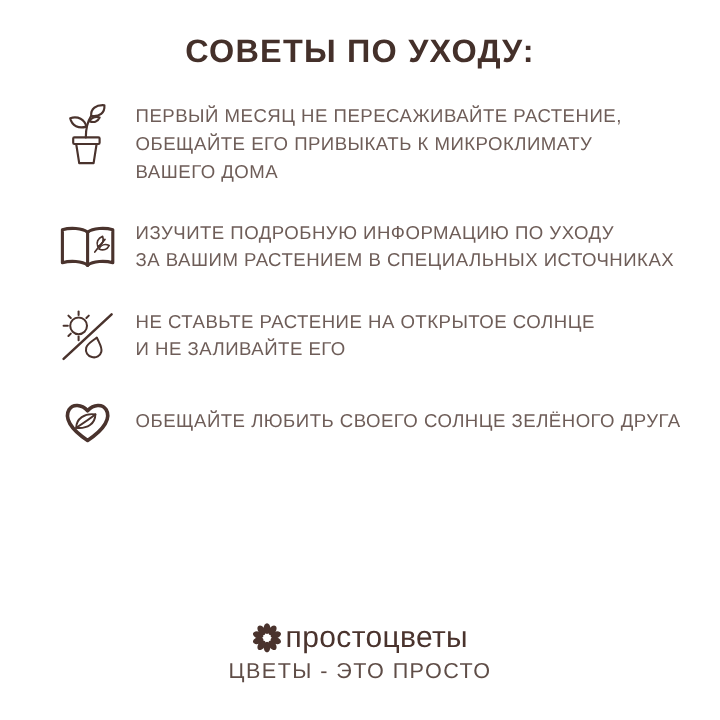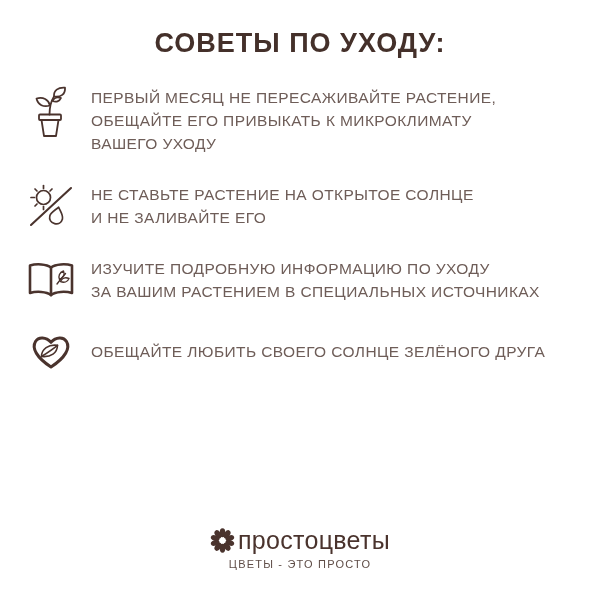--- a/index.html
+++ b/index.html
@@ -14,21 +14,21 @@
   .title{
     padding-top:28px;
     text-align:center;
     font-size:27px;
     font-weight:700;
     letter-spacing:1px;
     color:#44302a;
   }
   .tips{
     position:absolute;
-    top:86px;left:26px;right:28px;
+    top:86px;left:48px;right:28px;
   }
   .tip{
     display:flex;
     align-items:center;
     margin-bottom:28px;
   }
   .tip:first-child{align-items:flex-start;}
   .tip-icon{
     flex:0 0 50px;
     width:50px;
@@ -56,21 +56,21 @@
   }
   .brand-text{
     font-size:25px;
     color:#4a332d;
     letter-spacing:0.3px;
   }
   .brand-prefix{font-weight:400;}
   .brand-suffix{font-weight:400;}
   .tagline{
     margin-top:3px;
-    font-size:11px;
+    font-size:18px;
     letter-spacing:1.2px;
     color:#5f4d47;
   }
   svg{display:block;}
 </style>
 </head>
 <body>
 
 <div class="poster">
 
@@ -87,43 +87,21 @@
             <path d="M21.5,28.5 C21.5,21 22.5,16 26,10.5"></path>
             <path d="M22,19.5 C15.5,21.5 10,19 8.5,12.5 C15,10.5 20.5,13.5 22,19.5 Z"></path>
             <path d="M26,10.5 C25.5,4.5 30,1.2 37,1.7 C37.5,8 33,11.5 26,10.5 Z"></path>
             <path d="M24.5,15 C28,16.5 31.5,15.5 33,12 C29.5,10.5 26,12 24.5,15 Z"></path>
           </g>
         </svg>
       </div>
       <div class="tip-text">
         <div>ПЕРВЫЙ МЕСЯЦ НЕ ПЕРЕСАЖИВАЙТЕ РАСТЕНИЕ,</div>
         <div>ОБЕЩАЙТЕ ЕГО ПРИВЫКАТЬ К МИКРОКЛИМАТУ</div>
-        <div>ВАШЕГО УХОДУ</div>
-      </div>
-    </div>
-
-    <div class="tip">
-      <div class="tip-icon">
-        <svg width="48" height="46" viewBox="0 0 48 46">
-          <g fill="none" stroke="#4a332d" stroke-width="1.7" stroke-linecap="round" stroke-linejoin="round">
-            <circle cx="16.5" cy="14.5" r="7"></circle>
-            <path d="M16.5,2.5 L16.5,5.5"></path>
-            <path d="M8,6 L10,8"></path>
-            <path d="M4,14.5 L7.5,14.5"></path>
-            <path d="M8,23 L10,21"></path>
-            <path d="M16.5,23.5 L16.5,26.5"></path>
-            <path d="M25,6 L23,8"></path>
-            <path d="M29.5,24 C32.5,28 36,30.8 36,34.5 C36,38.2 33.2,40.8 29.5,40.8 C25.8,40.8 23,38.2 23,34.5 C23,30.8 26.5,28 29.5,24 Z" transform="rotate(14 29.5 33)"></path>
-            <path d="M4,42 L44,5" stroke-width="2.1"></path>
-          </g>
-        </svg>
-      </div>
-      <div class="tip-text">
-        <div>НЕ СТАВЬТЕ РАСТЕНИЕ НА ОТКРЫТОЕ СОЛНЦЕ</div>
-        <div>И НЕ ЗАЛИВАЙТЕ ЕГО</div>
+        <div>ВАШЕГО ДОМА</div>
       </div>
     </div>
 
     <div class="tip">
       <div class="tip-icon">
         <svg width="48" height="38" viewBox="0 0 48 38">
           <g fill="none" stroke="#4a332d" stroke-linecap="round" stroke-linejoin="round">
             <g stroke-width="2.6">
               <path d="M24,6.5 C19.5,3 9.5,2.5 3,4.5 L3,32 C9.5,30 19.5,30.5 24,34"></path>
               <path d="M24,6.5 C28.5,3 38.5,2.5 45,4.5 L45,32 C38.5,30 28.5,30.5 24,34"></path>
@@ -133,20 +111,42 @@
               <path d="M30,23 C33,19 35.5,16 38.5,12.5"></path>
               <path d="M32.5,18.5 C31,15 32.5,11.5 36.5,10 C38,13.5 36.5,17 32.5,18.5 Z"></path>
               <path d="M33.5,20.5 C37,22 40.5,21 42,17.5 C38.5,16 35,17 33.5,20.5 Z"></path>
             </g>
           </g>
         </svg>
       </div>
       <div class="tip-text">
         <div>ИЗУЧИТЕ ПОДРОБНУЮ ИНФОРМАЦИЮ ПО УХОДУ</div>
         <div>ЗА ВАШИМ РАСТЕНИЕМ В СПЕЦИАЛЬНЫХ ИСТОЧНИКАХ</div>
+      </div>
+    </div>
+
+    <div class="tip">
+      <div class="tip-icon">
+        <svg width="48" height="46" viewBox="0 0 48 46">
+          <g fill="none" stroke="#4a332d" stroke-width="1.7" stroke-linecap="round" stroke-linejoin="round">
+            <circle cx="16.5" cy="14.5" r="7"></circle>
+            <path d="M16.5,2.5 L16.5,5.5"></path>
+            <path d="M8,6 L10,8"></path>
+            <path d="M4,14.5 L7.5,14.5"></path>
+            <path d="M8,23 L10,21"></path>
+            <path d="M16.5,23.5 L16.5,26.5"></path>
+            <path d="M25,6 L23,8"></path>
+            <path d="M29.5,24 C32.5,28 36,30.8 36,34.5 C36,38.2 33.2,40.8 29.5,40.8 C25.8,40.8 23,38.2 23,34.5 C23,30.8 26.5,28 29.5,24 Z" transform="rotate(14 29.5 33)"></path>
+            <path d="M4,42 L44,5" stroke-width="2.1"></path>
+          </g>
+        </svg>
+      </div>
+      <div class="tip-text">
+        <div>НЕ СТАВЬТЕ РАСТЕНИЕ НА ОТКРЫТОЕ СОЛНЦЕ</div>
+        <div>И НЕ ЗАЛИВАЙТЕ ЕГО</div>
       </div>
     </div>
 
     <div class="tip">
       <div class="tip-icon">
         <svg width="44" height="40" viewBox="0 0 44 40">
           <g fill="none" stroke="#4a332d" stroke-linecap="round" stroke-linejoin="round">
             <path stroke-width="3" d="M22,36 C7.5,26.5 2.5,17 6.5,10.5 C9.5,5.5 17,5.8 22,11.3 C27,5.8 34.5,5.5 37.5,10.5 C41.5,17 36.5,26.5 22,36 Z"></path>
             <path stroke-width="1.6" d="M12.5,25.5 C12.5,18 19.5,13 28.5,14.3 C28.3,22 22,26.5 12.5,25.5 Z"></path>
             <path stroke-width="1.6" d="M12.5,25.5 C18,22 23.5,18.5 28.5,14.3"></path>

